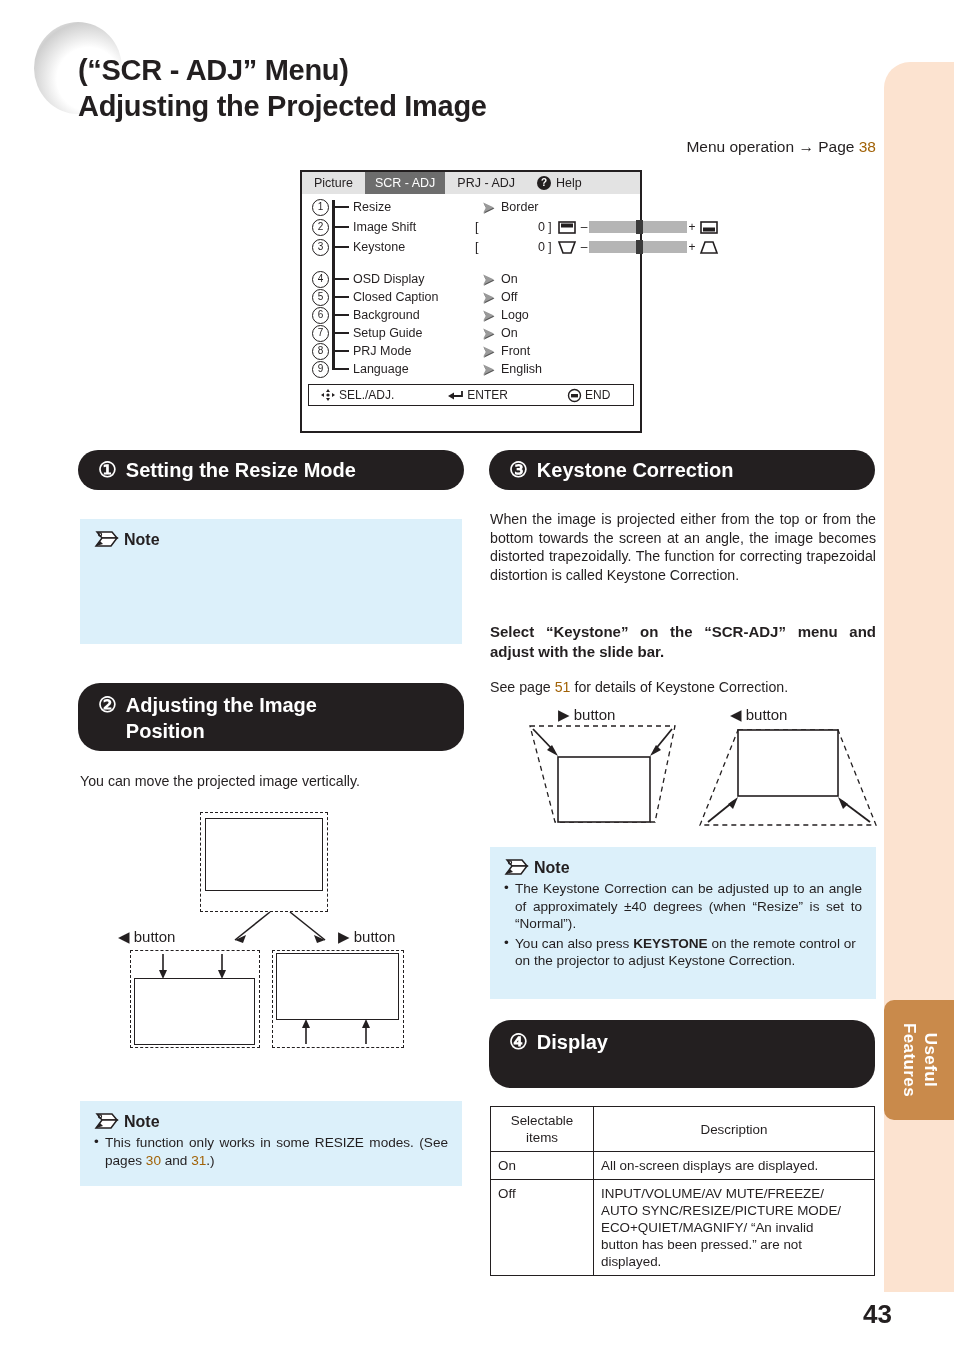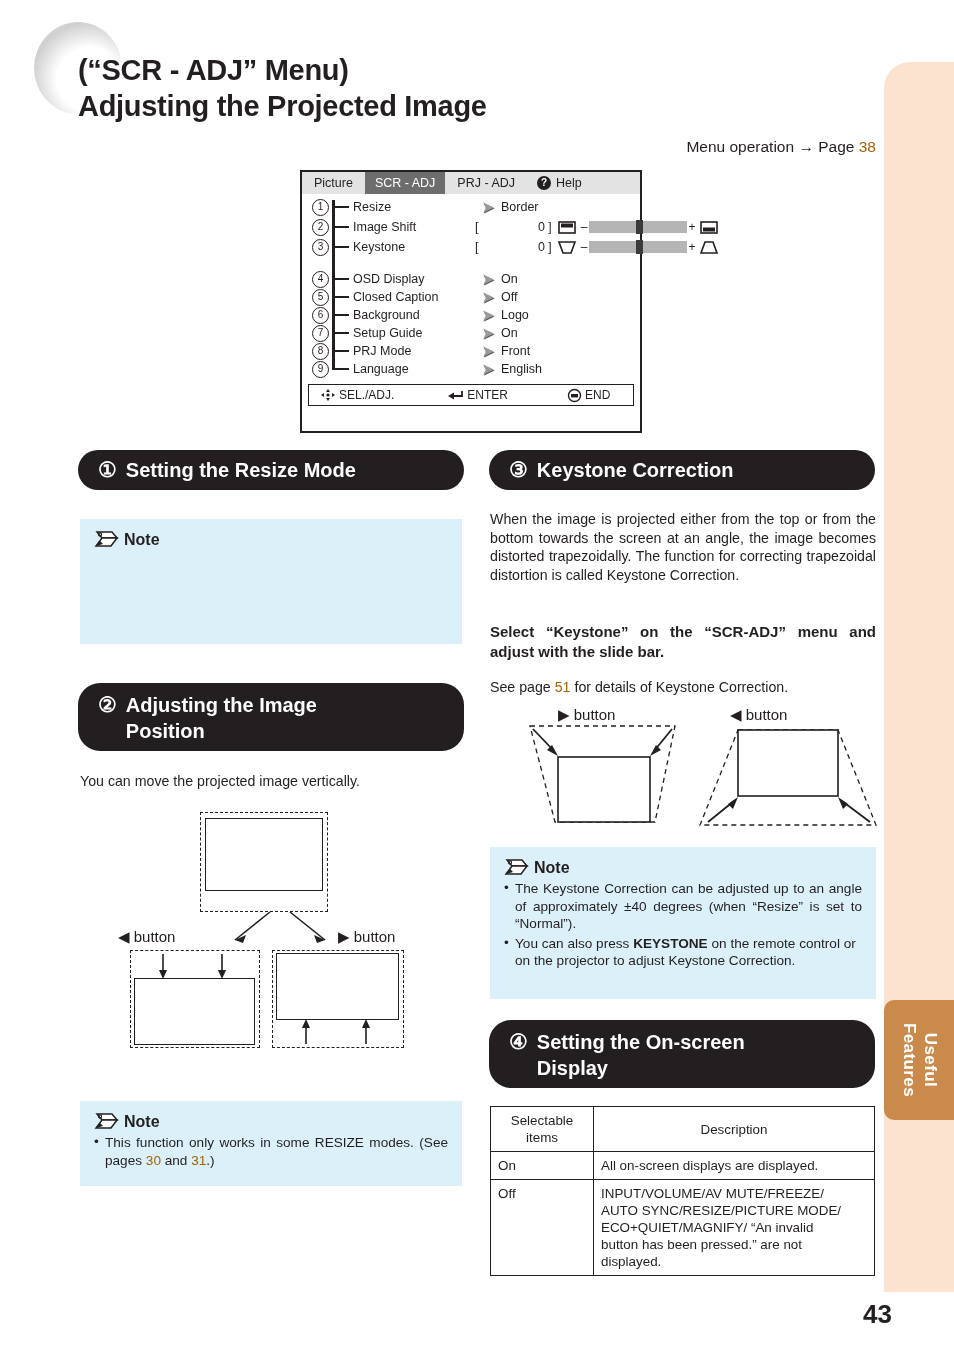--- a/index.html
+++ b/index.html
@@ -431,21 +431,20 @@
   <ul class="ul">
     <li class="just">The Keystone Correction can be adjusted up to an angle of approximately ±40 degrees (when “Resize” is set to “Normal”).</li>
     <li>You can also press <b>KEYSTONE</b> on the remote control or on the projector to adjust Keystone Correction.</li>
   </ul>
 </div>
 
 <div class="pill" style="left:489px;top:1020px;width:386px;height:68px;display:block;padding-top:9px;">
   <div style="display:flex;align-items:flex-start;">
     <span class="pnum">④</span>
     <div>
-      <div>Setting the On-screen</div>
       <div>Display</div>
     </div>
   </div>
 </div>
 
 <table class="tbl" style="left:490px;top:1106px;width:385px;">
   <tbody>
       <tr>
     <td class="c" style="width:88px;margin-left:16px;">
       <span>Selectable</span><br>

